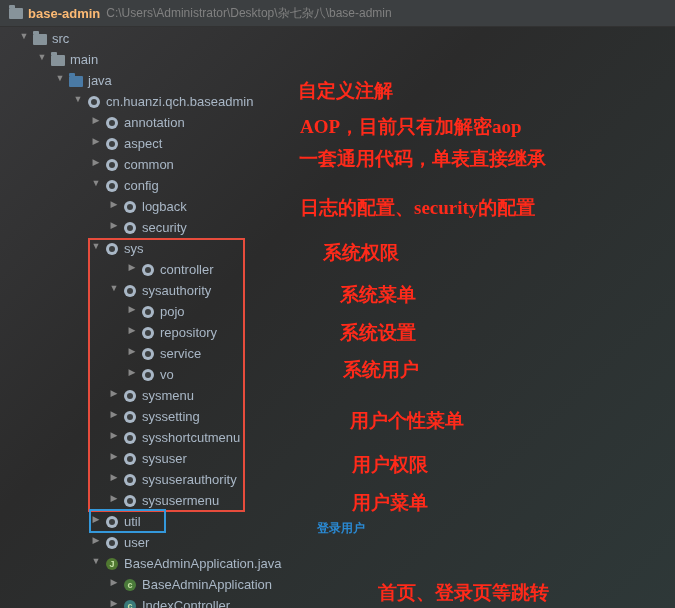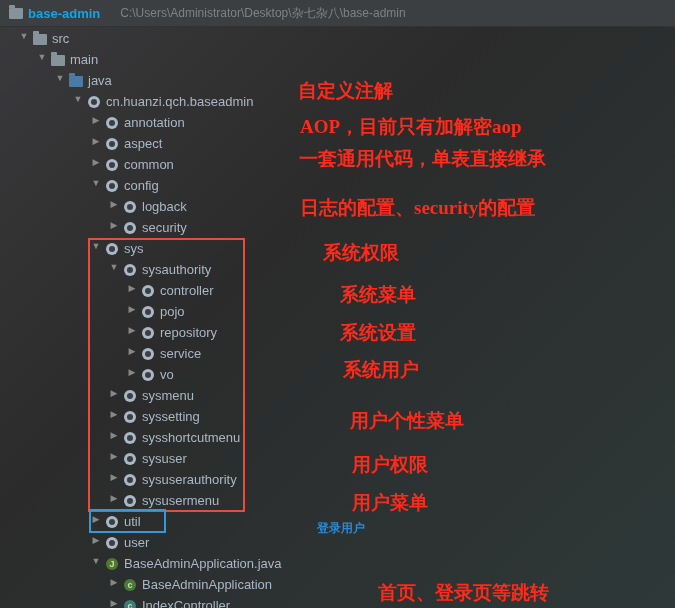--- a/index.html
+++ b/index.html
@@ -1,19 +1,19 @@
 <!DOCTYPE html>
 <html><head>
 <meta charset="utf-8">
 <style>
 html,body{margin:0;padding:0;width:675px;height:608px;background:#2b2b2b;font-family:"Segoe UI",Arial,sans-serif;font-size:13px;color:#a9b7c6;overflow:hidden}
 .container{position:relative;width:675px;height:608px;background:linear-gradient(135deg,#3a3a3c 0%,#2b2b2b 40%,#2e3838 100%)}
 .header{display:flex;align-items:center;height:22px;padding:2px 6px;background:#3c3f41;border-bottom:1px solid #323232}
-.header .title{color:#0ea5e9;font-weight:bold}
-.header .path{color:#808080;margin-left:20px;font-size:12px}
+.header .title{color:#fdba74;font-weight:bold}
+.header .path{color:#808080;margin-left:6px;font-size:12px}
 .tree{padding:4px 0 0 0}
 .row{display:flex;align-items:flex-start;height:21px;white-space:nowrap}
 .arrow{width:12px;display:inline-flex;justify-content:center;color:#888;font-size:9px;cursor:pointer}
 .arrow.exp::before{content:"▼"}
 .arrow.col::before{content:"▶"}
 .ficon{width:16px;height:16px;display:inline-flex;align-items:center;justify-content:center;margin:0 4px 0 2px}
 .folder{width:14px;height:11px;background:#87939a;border-radius:1px;position:relative}
 .folder::before{content:"";position:absolute;top:-3px;left:0;width:6px;height:3px;background:#87939a;border-radius:1px 1px 0 0}
 .folder.open{background:#4a7aa5}
 .folder.open::before{background:#4a7aa5}
@@ -126,34 +126,34 @@
       </div>
     <div class="row">
         <span class="ind i5"></span>
         <span class="arrow exp"></span>
         <span class="ficon">
           <span class="pkg"></span>
         </span>
         <span class="label">sys</span>
       </div>
     <div class="row">
+        <span class="ind i7"></span>
+        <span class="arrow col"></span>
+        <span class="ficon">
+          <span class="pkg"></span>
+        </span>
+        <span class="label">controller</span>
+      </div>
+    <div class="row">
         <span class="ind i6"></span>
         <span class="arrow exp"></span>
         <span class="ficon">
           <span class="pkg"></span>
         </span>
         <span class="label">sysauthority</span>
-      </div>
-    <div class="row">
-        <span class="ind i7"></span>
-        <span class="arrow col"></span>
-        <span class="ficon">
-          <span class="pkg"></span>
-        </span>
-        <span class="label">controller</span>
       </div>
     <div class="row">
         <span class="ind i7"></span>
         <span class="arrow col"></span>
         <span class="ficon">
           <span class="pkg"></span>
         </span>
         <span class="label">pojo</span>
       </div>
     <div class="row">

